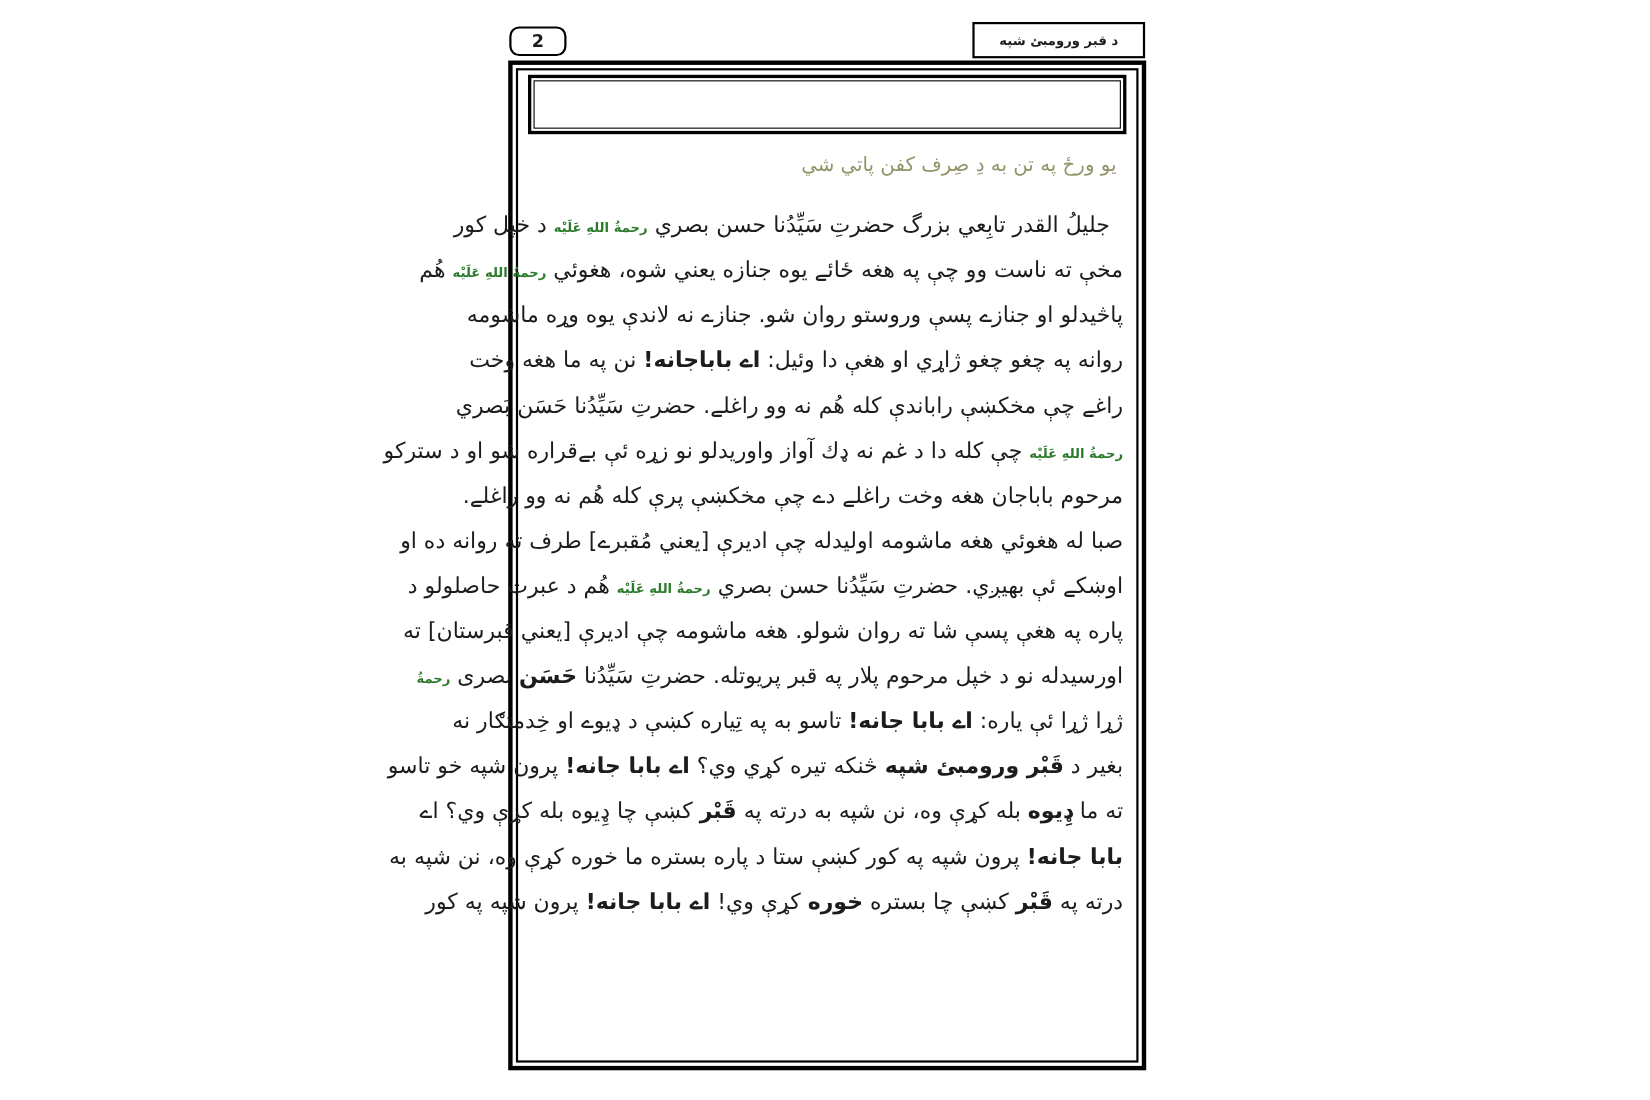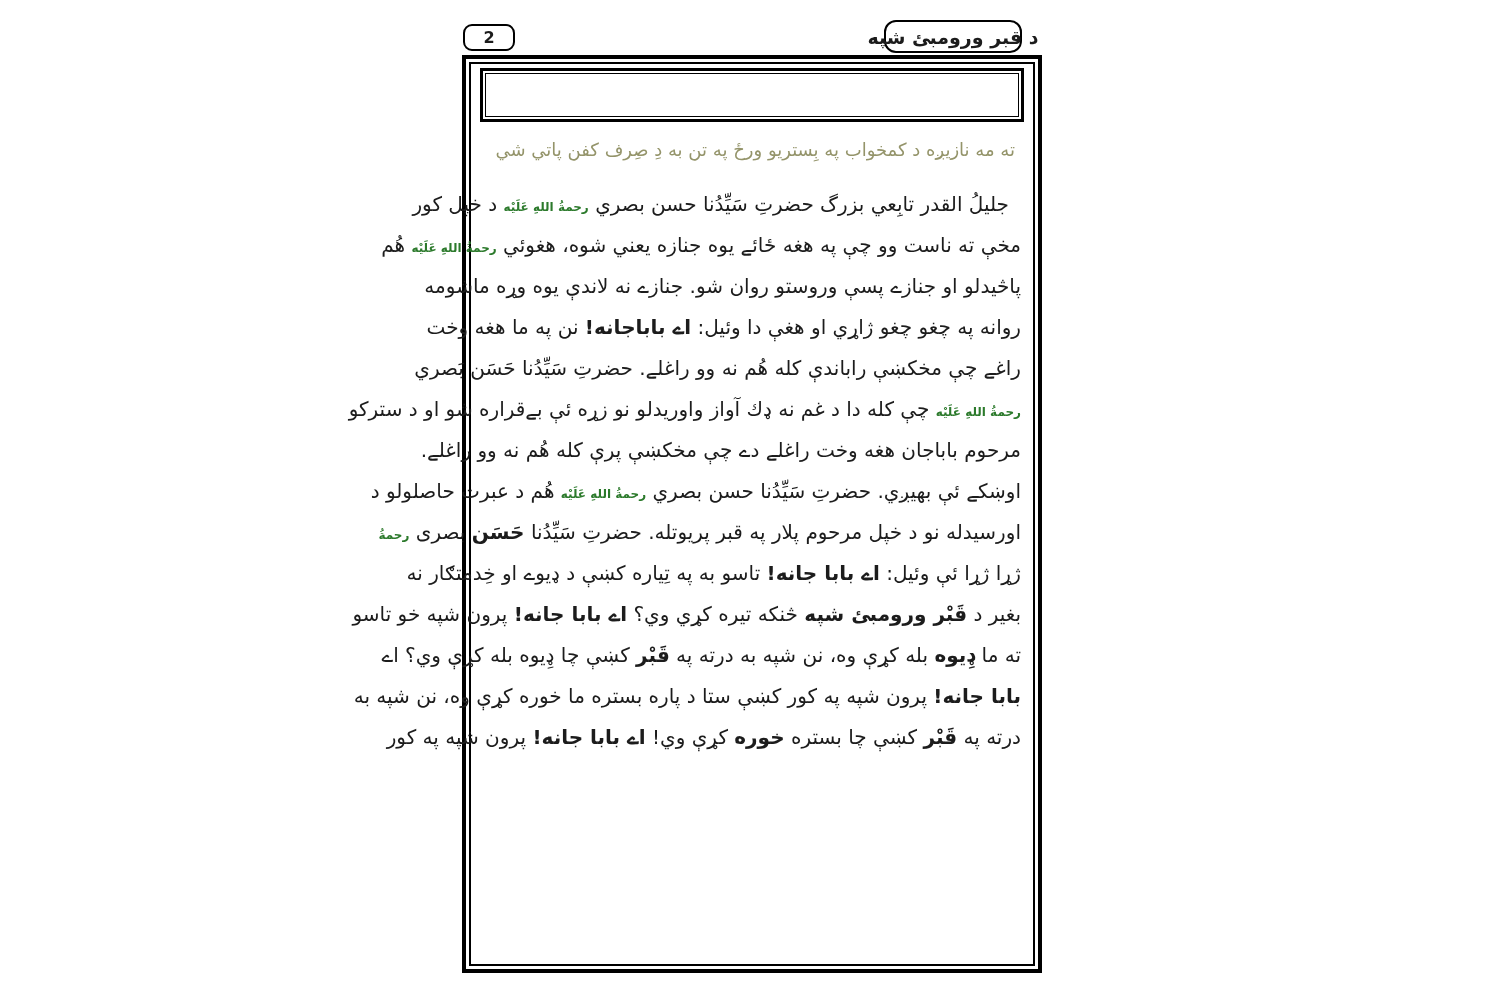--- a/index.html
+++ b/index.html
@@ -14,24 +14,24 @@
   .canvas{position:absolute;left:0;top:0;width:1500px;height:1000px;background:#fff;}
 
   
   .page-badge{
     position:absolute;left:463px;top:24px;width:52px;height:27px;
     border:2px solid var(--line);border-radius:9px;
     display:flex;align-items:center;justify-content:center;
     font-weight:bold;font-size:16px;background:#fff;
   }
   .title-badge{
-    position:absolute;left:884px;top:20px;height:33px;width:138px;
-    border:2px solid var(--line);border-radius:12px;
+    position:absolute;left:884px;top:20px;height:33px;width:157px;
+    border:2px solid var(--line);border-radius:0;
     display:flex;align-items:center;justify-content:center;
-    font-weight:bold;font-size:19px;background:#fff;direction:rtl;
+    font-weight:bold;font-size:12px;background:#fff;direction:rtl;
     padding:0 8px;white-space:nowrap;
   }
 
   
   .frame{
     position:absolute;left:462px;top:55px;width:580px;height:918px;
     border:4px solid var(--line);padding:3px;background:#fff;
   }
   .frame-inner{
     width:100%;height:100%;
@@ -82,35 +82,36 @@
   </div>
 
   <div class="frame">
     <div class="frame-inner">
 
       <div class="header-box">
         <div class="header-box-inner"></div>
       </div>
 
       <div class="poetry">
-        <span>ته مه نازيږه د كمخواب په بِستر</span>
         <span>يو ورځ په تن به دِ صِرف كفن پاتي شي</span>
       </div>
 
       <div class="body">
           <div class="line"><span>جليلُ القدر تابِعي بزرگ حضرتِ سَيِّدُنا حسن بصري </span><span class="g">رحمةُ اللهِ عَلَيْه</span><span> د خپل كور</span></div>
           <div class="line"><span>مخې ته ناست وو چې په هغه ځائے يوه جنازه يعني شوه، هغوئي </span><span class="g">رحمةُ اللهِ عَلَيْه</span><span> هُم</span></div>
           <div class="line"><span>پاڅيدلو او جنازے پسې وروستو روان شو. جنازے نه لاندې يوه وړه ماشومه</span></div>
           <div class="line"><span>روانه په چغو چغو ژاړي او هغې دا وئيل: </span><span class="b">اے باباجانه!</span><span> نن په ما هغه وخت</span></div>
           <div class="line"><span>راغے چې مخكښې راباندې كله هُم نه وو راغلے. حضرتِ سَيِّدُنا حَسَن بَصري</span></div>
           <div class="line"><span class="g">رحمةُ اللهِ عَلَيْه</span><span> چې كله دا د غم نه ډك آواز واوريدلو نو زړه ئې بےقراره شو او د ستركو</span></div>
           <div class="line"><span>مرحوم باباجان هغه وخت راغلے دے چې مخكښې پرې كله هُم نه وو راغلے.</span></div>
+          <div class="line"><span>صبا له هغوئي هغه ماشومه اوليدله چې اديرې [يعني مُقبرے] طرف ته روانه ده او</span></div>
           <div class="line"><span>اوښكے ئې بهيږي. حضرتِ سَيِّدُنا حسن بصري </span><span class="g">رحمةُ اللهِ عَلَيْه</span><span> هُم د عبرت حاصلولو د</span></div>
+          <div class="line"><span>پاره په هغې پسې شا ته روان شولو. هغه ماشومه چې اديرې [يعني قبرستان] ته</span></div>
           <div class="line"><span>اورسيدله نو د خپل مرحوم پلار په قبر پريوتله. حضرتِ سَيِّدُنا </span><span class="b">حَسَن</span><span> بصرى </span><span class="g">رحمةُ</span></div>
-          <div class="line"><span>ژړا ژړا ئې وئيل: </span><span class="b">اے بابا جانه!</span><span> تاسو به په تِياره كښې د ډيوے او خِدمتګار نه</span></div>
+          <div class="line"><span>ژړا ژړا ئې ياره: </span><span class="b">اے بابا جانه!</span><span> تاسو به په تِياره كښې د ډيوے او خِدمتګار نه</span></div>
           <div class="line"><span>بغير د </span><span class="b">قَبْر ورومبئ شپه</span><span> څنكه تيره كړي وي؟ </span><span class="b">اے بابا جانه!</span><span> پرون شپه خو تاسو</span></div>
           <div class="line"><span>ته ما </span><span class="b">ډِيوه</span><span> بله كړې وه، نن شپه به درته په </span><span class="b">قَبْر</span><span> كښې چا ډِيوه بله كړې وي؟ اے</span></div>
           <div class="line"><span class="b">بابا جانه!</span><span> پرون شپه په كور كښې ستا د پاره بستره ما خوره كړې وه، نن شپه به</span></div>
           <div class="line"><span>درته په </span><span class="b">قَبْر</span><span> كښې چا بستره </span><span class="b">خوره</span><span> كړې وي! </span><span class="b">اے بابا جانه!</span><span> پرون شپه په كور</span></div>
         </div>
 
     </div>
   </div>
 
 </div>

